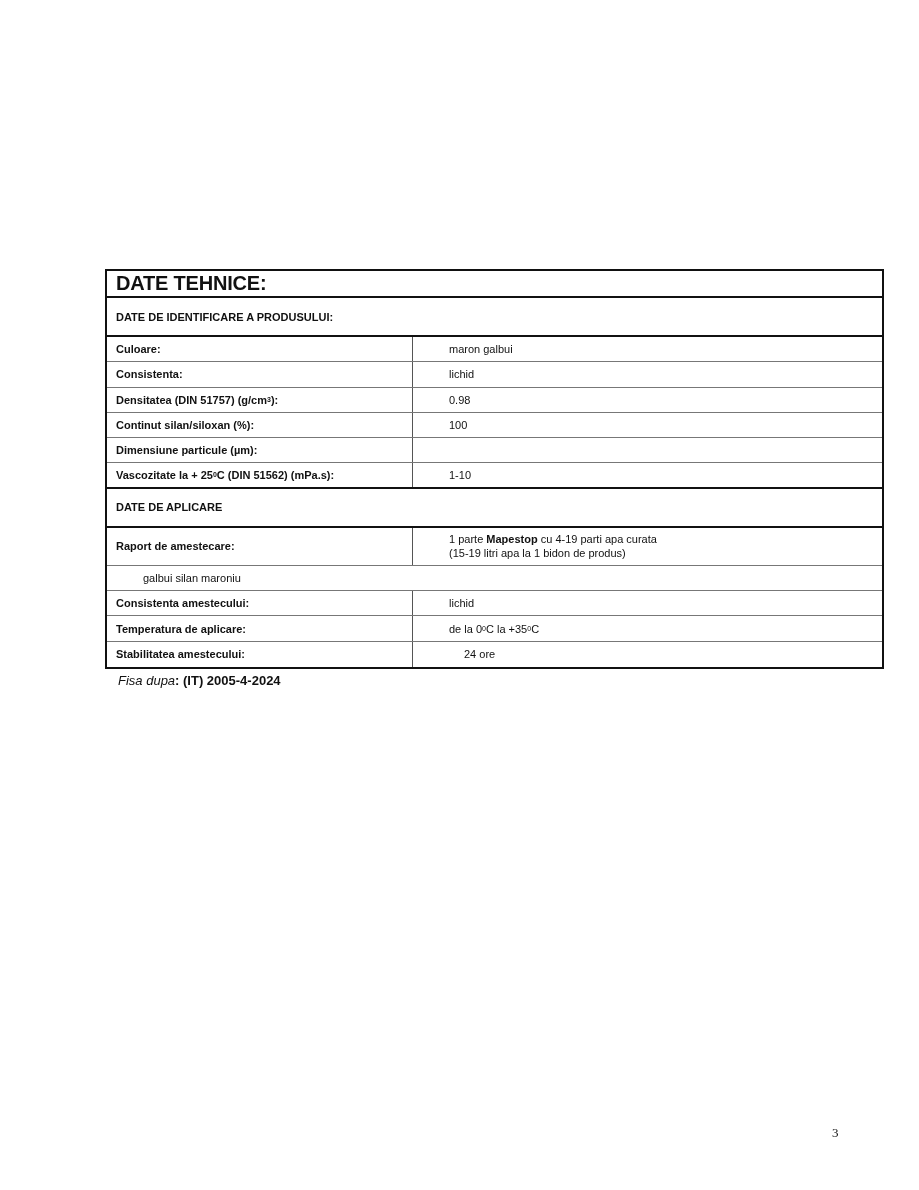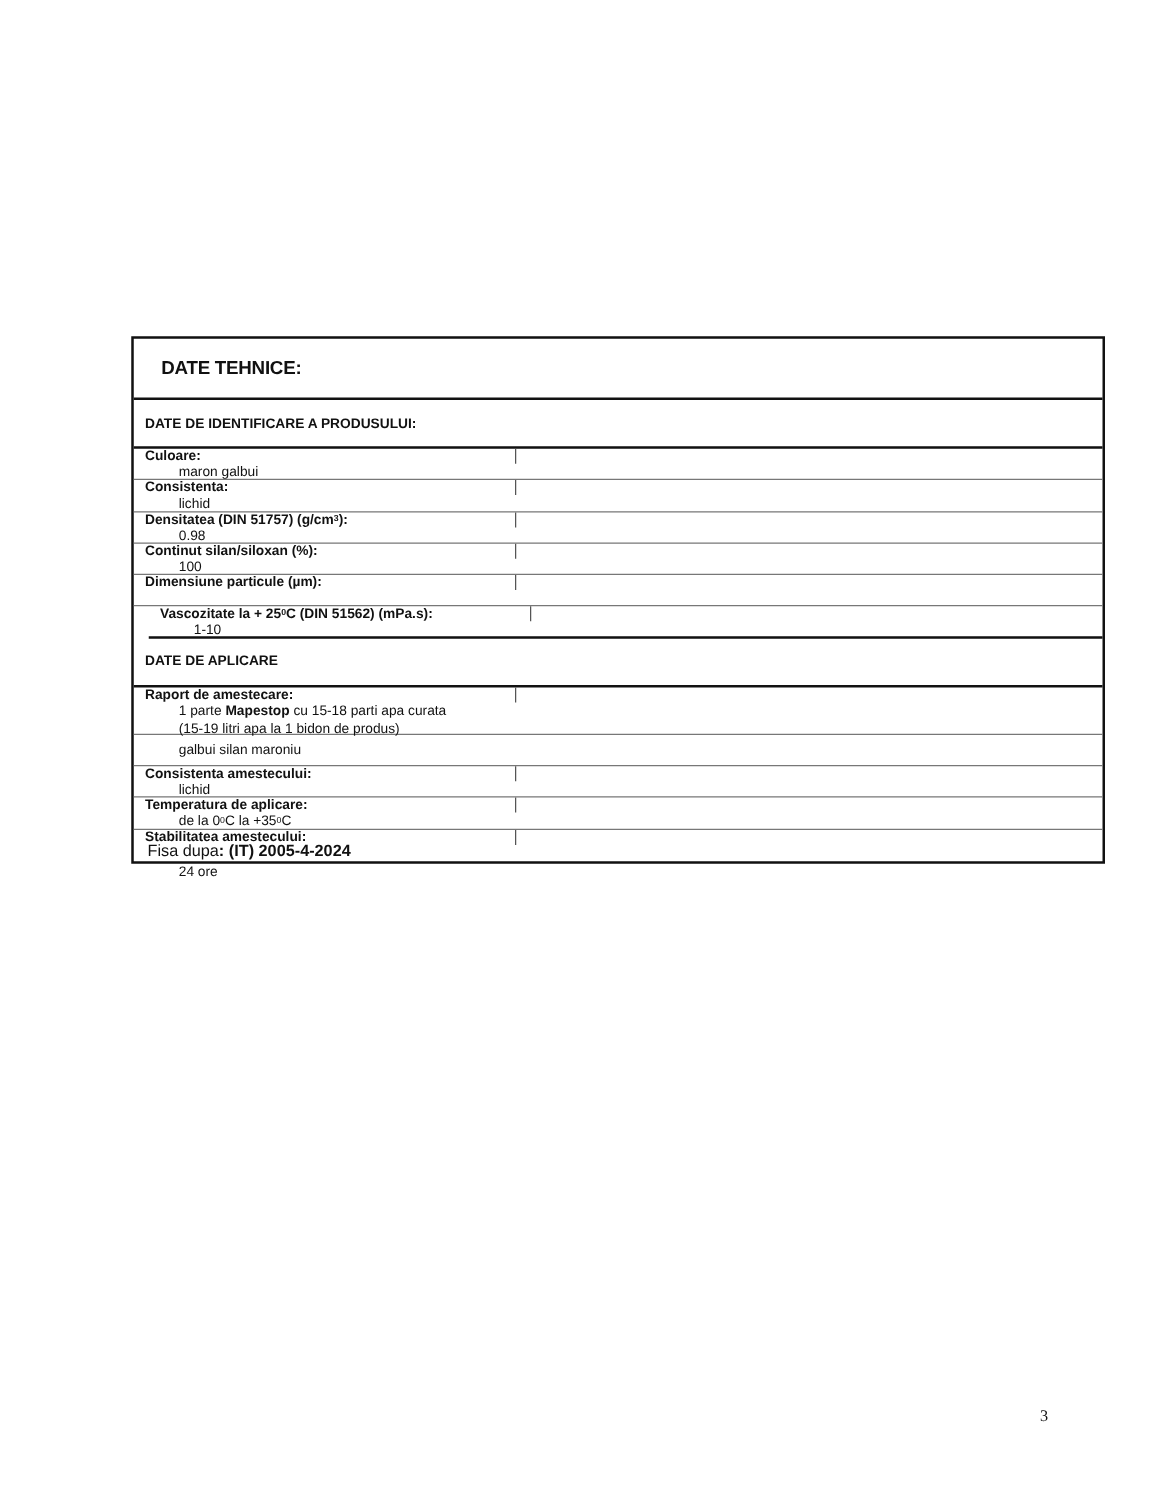--- a/index.html
+++ b/index.html
@@ -1,37 +1,37 @@
 <!DOCTYPE html>
 <html><head>
 <meta charset="utf-8">
 <style>
   html, body { margin:0; padding:0; background:#ffffff; }
   body { width:919px; height:1190px; position:relative; overflow:hidden;
          font-family:"Liberation Sans", sans-serif; color:#111; }
   .tbl { position:absolute; left:105px; top:269px; width:779px;
          border:2.5px solid #111; box-sizing:border-box; }
-  .title-row { height:49px; border-bottom:2.5px solid #111; box-sizing:border-box;
-               display:flex; align-items:center; padding-left:22px;
-               font-weight:bold; font-size:15px; letter-spacing:-0.2px; }
+  .title-row { height:27px; border-bottom:2.5px solid #111; box-sizing:border-box;
+               display:flex; align-items:center; padding-left:9px;
+               font-weight:bold; font-size:20px; letter-spacing:-0.2px; }
   .sect-row { height:39px; border-bottom:2px solid #111; box-sizing:border-box;
               display:flex; align-items:center; padding-left:9px;
               font-weight:bold; font-size:11px; }
-  .row { display:flex; border-bottom:1px solid #777; box-sizing:border-box; height:25.3px;flex-direction:column; }
+  .row { display:flex; border-bottom:1px solid #777; box-sizing:border-box; height:25.3px; }
   .row.last { border-bottom:none;gap:15px; }
   .row.tall { height:38px; }
-  .row.before-sect { border-bottom:2px solid #111;margin-left:12px; }
+  .row.before-sect { border-bottom:2px solid #111; }
   .lbl { width:306px; border-right:1px solid #555; box-sizing:border-box;
          display:flex; align-items:center; padding-left:9px;
          font-weight:bold; font-size:11px; }
   .val { flex:1; display:flex; align-items:center; padding-left:36px;
          font-size:11px; line-height:14px; }
   sup { font-size:7px; vertical-align:super; line-height:0; }
   .footer-note { position:absolute; left:118px; top:673px; font-size:13px; }
-  .footer-note .it { }
+  .footer-note .it { font-style:italic; }
   .footer-note .b { font-weight:bold; }
   .page-num { position:absolute; left:832px; top:1125px;
               font-family:"Liberation Serif", serif; font-size:13px; }
 </style>
 </head>
 <body>
 
 <div class="tbl">
   <div class="title-row">DATE TEHNICE:</div>
 
@@ -68,21 +68,21 @@
     </div>
     <div class="val">1-10</div>
   </div>
 
   <div class="sect-row">DATE DE APLICARE</div>
 
   <div class="row tall">
     <div class="lbl">Raport de amestecare:</div>
     <div class="val" style="padding-left:36px;">
       <div>
-        <div><span>1 parte </span><b>Mapestop</b><span> cu 15-18 parti apa curata</span></div>
+        <div><span>1 parte </span><b>Mapestop</b><span> cu 4-19 parti apa curata</span></div>
         <div>(15-19 litri apa la 1 bidon de produs)</div>
       </div>
     </div>
   </div>
   <div class="row">
     <div class="val">galbui silan maroniu</div>
   </div>
   <div class="row">
     <div class="lbl">Consistenta amestecului:</div>
     <div class="val">lichid</div>

